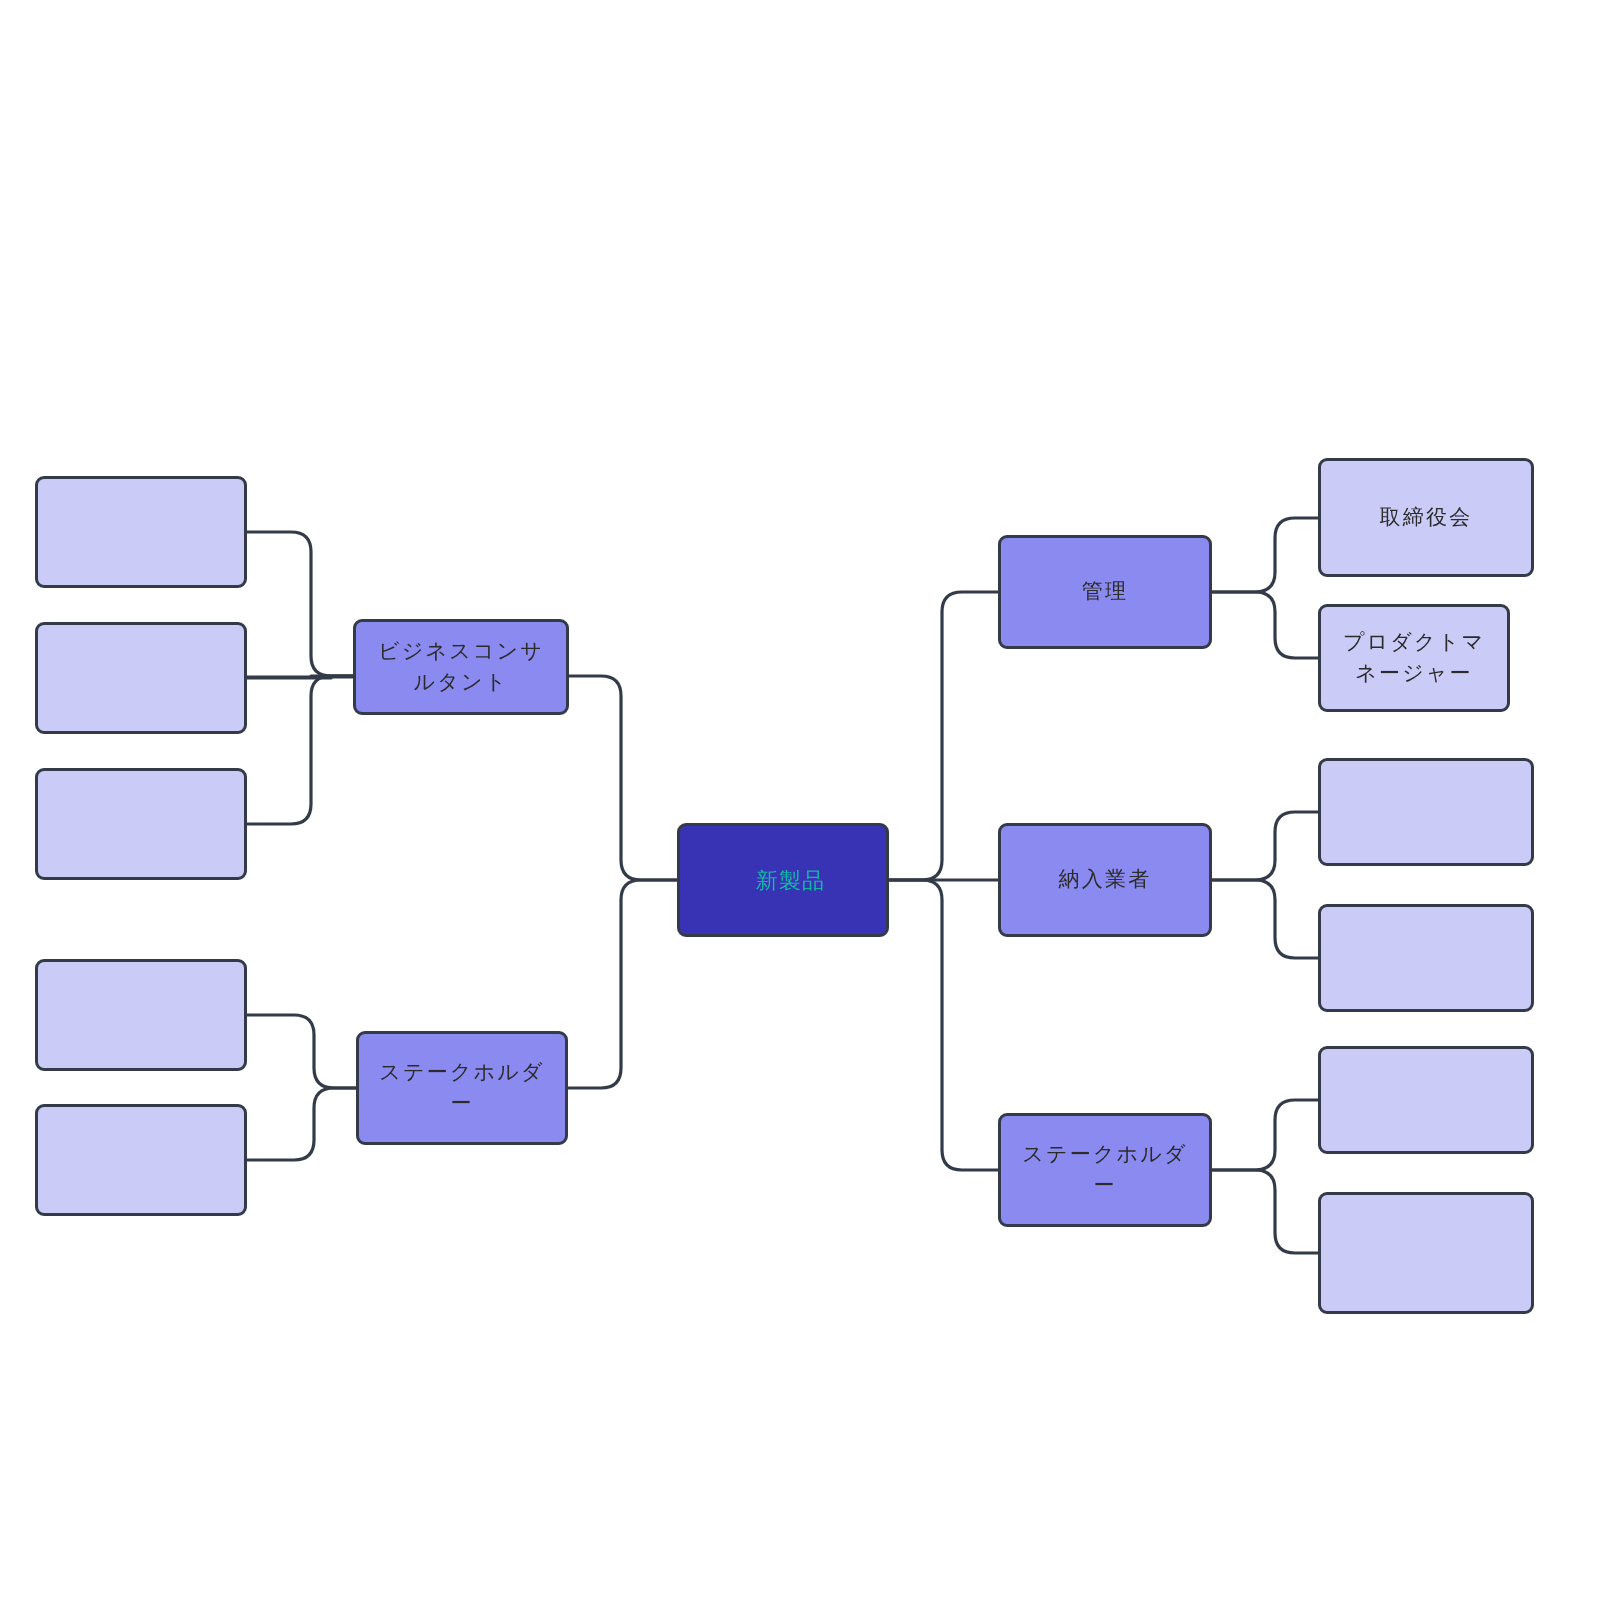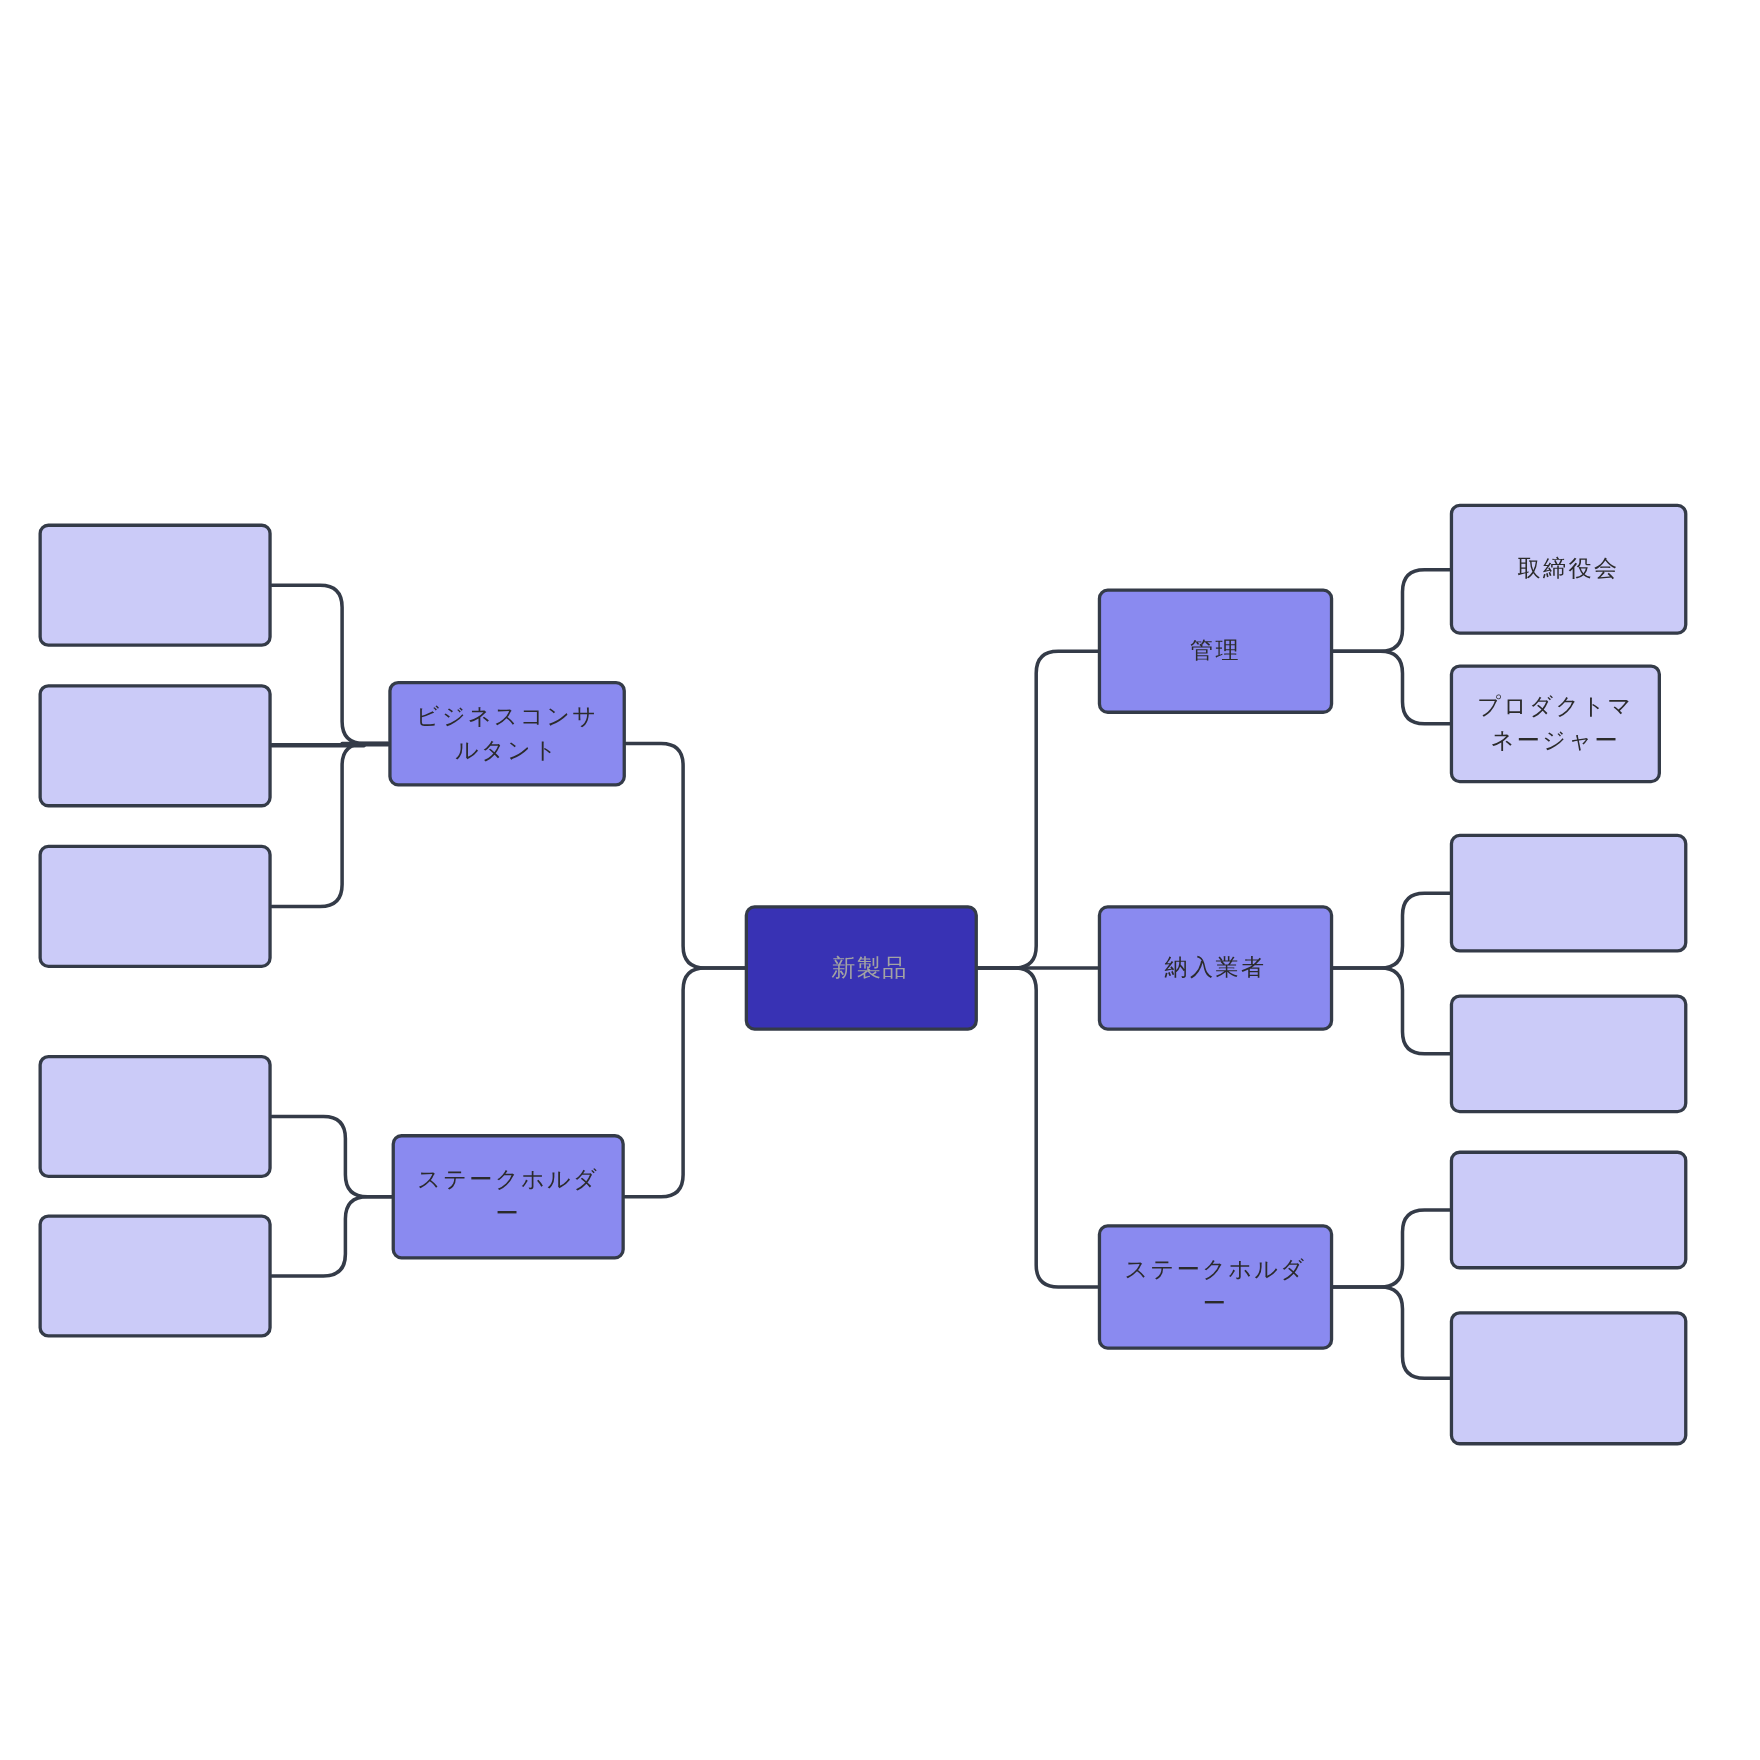--- a/index.html
+++ b/index.html
@@ -38,21 +38,21 @@
     justify-content: center;
     text-align: center;
     line-height: 1.5;
     color: #2b2b2b;
     letter-spacing: 2.2px;
     padding: 4px 14px;
     overflow: hidden;
   }
   .node.root {
     background: #3832b4;
-    color: #a3a3a3;
+    color: #14b8a6;
     letter-spacing: 1.2px;
     font-size: 22px;
     padding-left: 29px;
   }
   .node.branch {
     background: #8a8af0;
     font-size: 21px;
   }
   .node.leaf {
     background: #cbcbf8;

